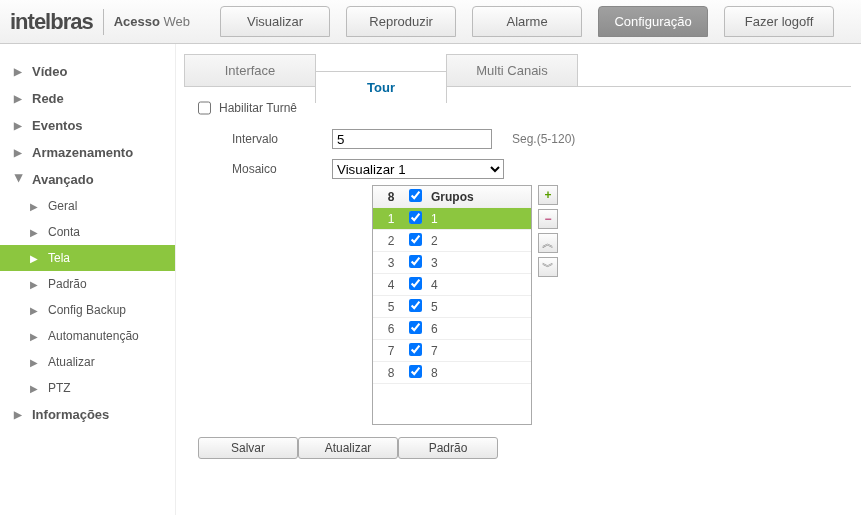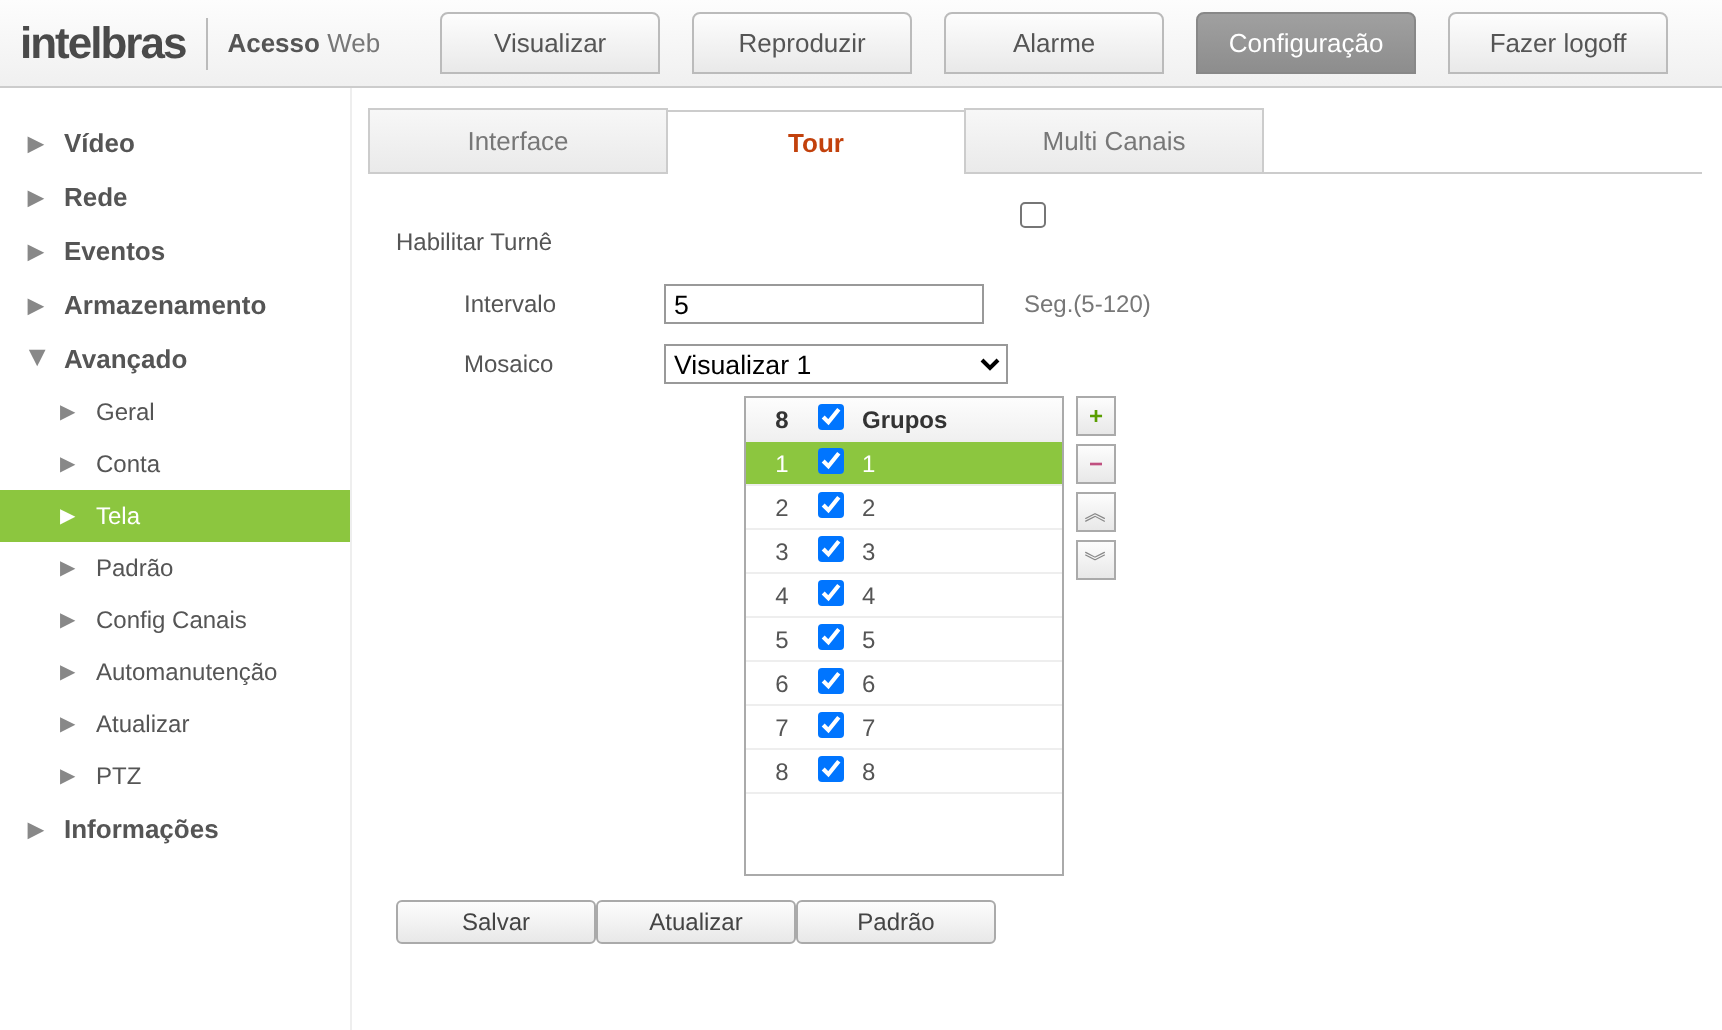--- a/index.html
+++ b/index.html
@@ -81,41 +81,41 @@
 .content {
   flex: 1;
   padding: 10px 10px 10px 8px;
   border-left:1px solid #eee;
 }
 .tabs {
   display: flex;
   border-bottom: 1px solid #ccc;
 }
 .tab {
-  width: 150px;
+  width: 132px;
   text-align: center;
   padding: 8px 0;
   background: linear-gradient(#f7f7f7,#eaeaea);
   border: 1px solid #ccc;
   border-bottom: none;
   color: #777;
   cursor: pointer;
   font-size: 13px;
   margin-right:-1px;
 }
 .tab.active {
   background: #fff;
-  color: #c2410c;
+  color: #0369a1;
   font-weight: bold;
-  position:relative; top:1px;
+  position:relative; top:17px;
 }
 .panel { padding: 14px 8px; }
 .row { display:flex; align-items:center; margin-bottom:10px; }
 .lbl { width: 140px; padding-left:40px; color:#555; }
-.chk-row { display:flex; margin:0 0 14px 6px;flex-direction:column; }
+.chk-row { display:flex; margin:0 0 14px 6px; }
 .chk-row input { margin-right:8px; }
 input[type=text].field {
   width: 160px; height: 20px; padding: 1px 4px; border:1px solid #999;
 }
 .hint { margin-left:20px; color:#777; }
 select.field {
   width: 172px; height: 20px; border:1px solid #999; background:#fff;
 }
 .grid-wrap { display:flex; align-items:flex-start; margin-left: 180px; margin-top:-4px;}
 .grid {
@@ -214,21 +214,21 @@
       <div class="side-sub active">
         <span class="arrow">▶</span>
         <span>Tela</span>
       </div>
       <div class="side-sub">
         <span class="arrow">▶</span>
         <span>Padrão</span>
       </div>
       <div class="side-sub">
         <span class="arrow">▶</span>
-        <span>Config Canais</span>
+        <span>Config Backup</span>
       </div>
       <div class="side-sub">
         <span class="arrow">▶</span>
         <span>Automanutenção</span>
       </div>
       <div class="side-sub">
         <span class="arrow">▶</span>
         <span>Atualizar</span>
       </div>
       <div class="side-sub">

